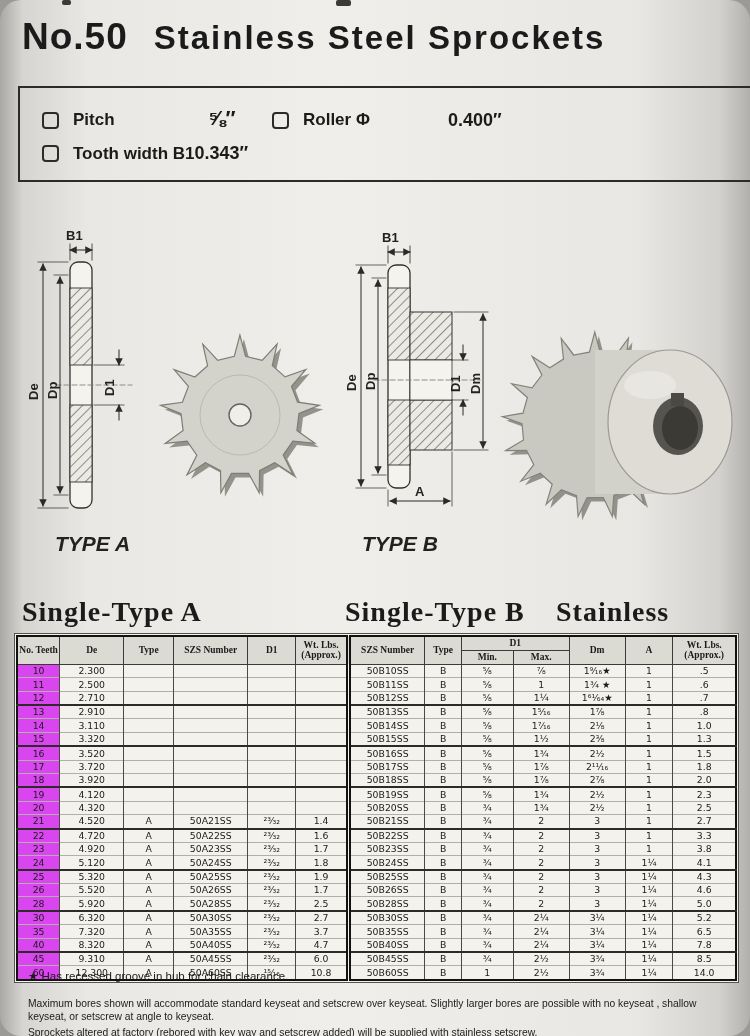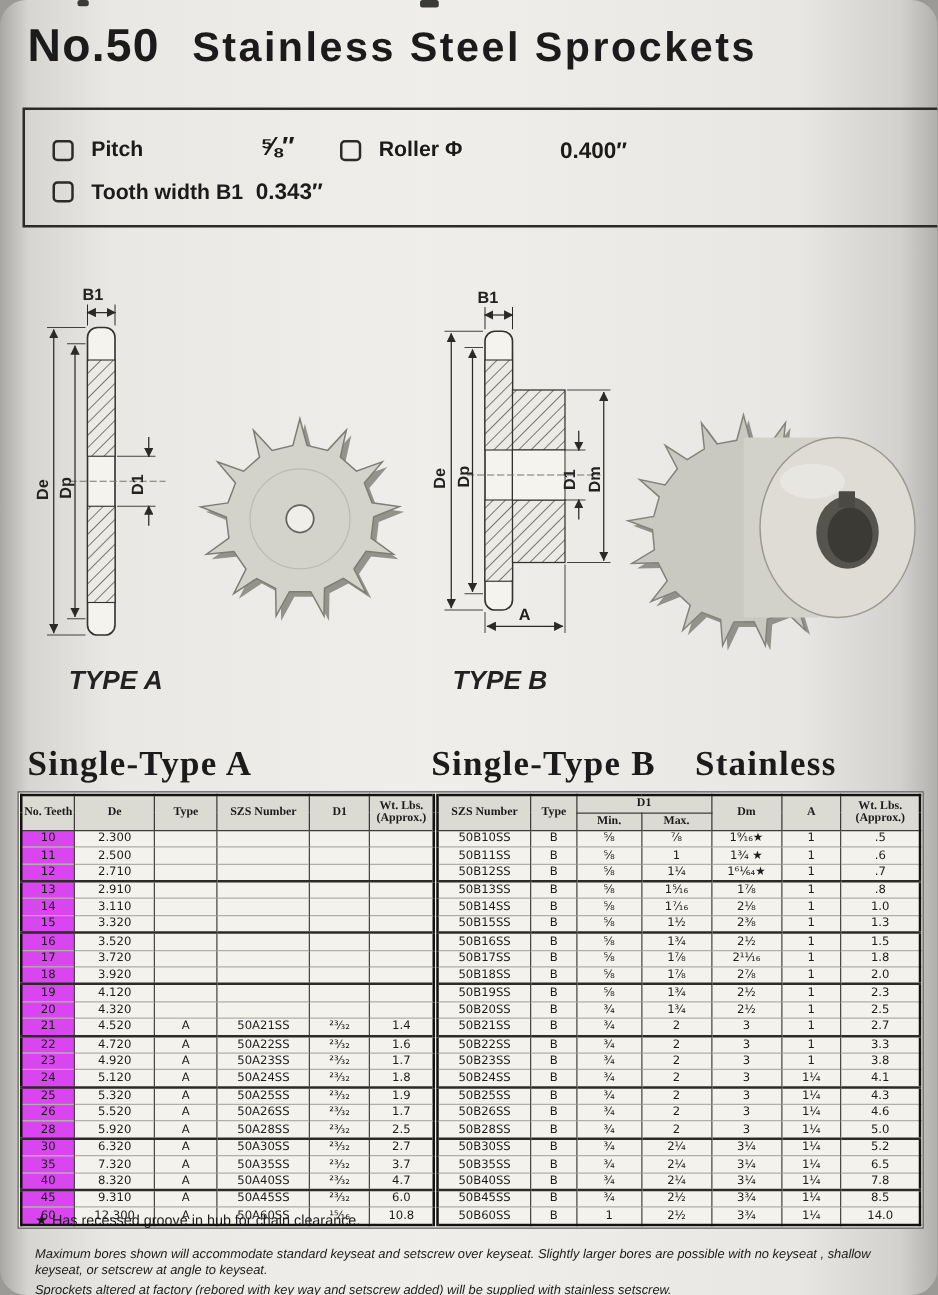--- a/index.html
+++ b/index.html
@@ -37,21 +37,21 @@
   td{font-family:"DejaVu Sans",sans-serif;font-size:9.3px;line-height:1.05;height:12.4px;
      padding:0 2px;text-align:center;border-left:1px solid #4a4944;border-right:1px solid #4a4944;
      border-top:1px solid #b0afa8;}
   td.col-teeth{background:#d946ef;}
   td.col-szs_b,th.h-szsb{border-left:5px double #121210;}
   tr.group-end td{border-bottom:2px solid #2c2b28;}
 
   
   .star{position:absolute;top:969px;left:28px;font-size:11.5px;}
   .notes{position:absolute;top:997px;left:28px;width:700px;font-size:10.3px;line-height:1.3;}
-  .notes p{margin:0 0 2px 0;font-style:italic;}
+  .notes p{margin:0 0 2px 0;}
 </style>
 </head>
 <body>
 
 <div class="page">
   <div class="mark" style="top:0;left:62px;width:9px;height:5px"></div>
   <div class="mark" style="top:0;left:336px;width:15px;height:6px"></div>
 
   <div class="hdr">
     <span class="no">No.50</span><span class="t">Stainless Steel Sprockets</span>
@@ -64,21 +64,21 @@
     </div>
     <div class="srow bigfrac sval" style="top:18px;left:188px">⅝″</div>
     <div class="srow" style="top:22px;left:252px">
       <span class="chk"></span>
       <span class="slabel">Roller Φ</span>
     </div>
     <div class="srow sval" style="top:22px;left:428px">0.400″</div>
     <div class="srow" style="top:55px;left:22px">
       <span class="chk"></span>
       <span class="slabel">Tooth width B1</span>
-      <span class="sval" style="margin-left:10px">0.343″</span>
+      <span class="sval" style="">0.343″</span>
     </div>
   </div>
 
   <svg class="diag" width="730" height="378" viewBox="0 0 730 378">
     <defs>
       <pattern id="hx" width="7" height="7" patternUnits="userSpaceOnUse" patternTransform="rotate(45)">
         <rect width="7" height="7" fill="#eceae5"></rect>
         <line x1="0" y1="0" x2="0" y2="7" stroke="#5c5b55" stroke-width="1.3"></line>
       </pattern>
       <marker id="ah" viewBox="0 0 10 10" refX="9" refY="5" markerWidth="7.5" markerHeight="7.5" orient="auto-start-reverse">

